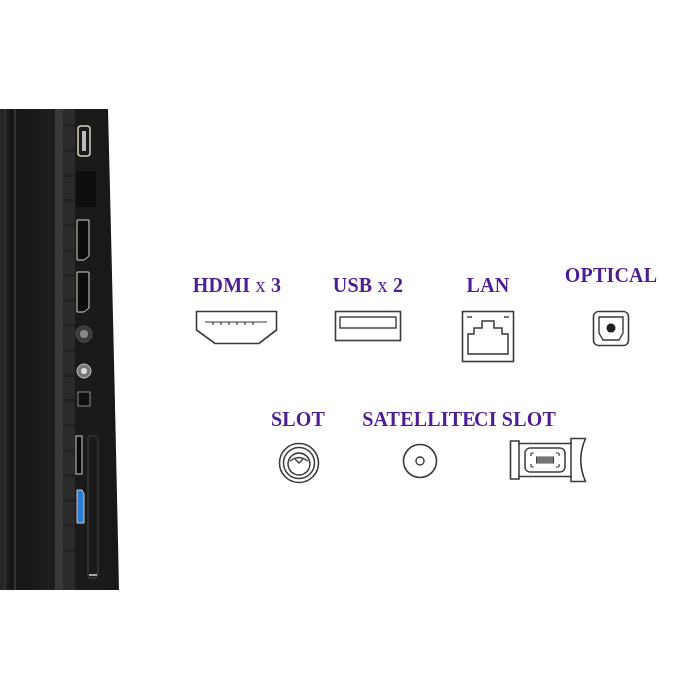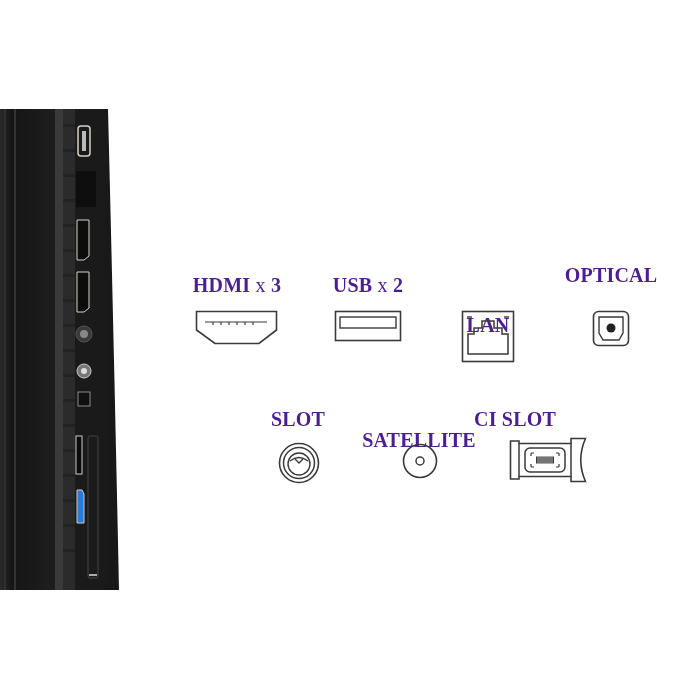--- a/index.html
+++ b/index.html
@@ -68,21 +68,21 @@
   <rect x="76" y="327" width="6" height="38" fill="#0a0a0a" stroke="#ccc" stroke-width="1"></rect>
 
   <path d="M77,381 L82,381 L84,385 L84,414 L77,414 Z" fill="#2a7bd4" stroke="#ccc" stroke-width="1"></path>
 
   <rect x="88" y="327" width="10" height="142" rx="2" fill="#1b1b1b" stroke="#444" stroke-width="1"></rect>
   <rect x="89" y="465" width="8" height="2" fill="#aaa"></rect>
 </svg>
 
 <div class="port-label" style="left:237px; top:274px;"><span>HDMI</span> <span class="mult">x</span> <span>3</span></div>
 <div class="port-label" style="left:368px; top:274px;"><span>USB</span> <span class="mult">x</span> <span>2</span></div>
-<div class="port-label" style="left:488px; top:274px;margin-top:40px;">LAN</div>
+<div class="port-label" style="left:488px; top:274px;">LAN</div>
 <div class="port-label" style="left:611px; top:264px;">OPTICAL</div>
 
 <svg class="port-icon" style="left:195px; top:310px;" width="84" height="36" viewBox="0 0 84 36">
   <path d="M1.5,1.5 L81.5,1.5 L81.5,20 L64,33.5 L20,33.5 L1.5,20 Z" fill="none" stroke="#3a3a3a" stroke-width="1.6"></path>
   <line x1="10" y1="12" x2="72" y2="12" stroke="#3a3a3a" stroke-width="1.2"></line>
   <g stroke="#3a3a3a" stroke-width="1.2">
     <line x1="18" y1="12" x2="18" y2="15"></line>
       <line x1="26" y1="12" x2="26" y2="15"></line>
       <line x1="34" y1="12" x2="34" y2="15"></line>
     <line x1="42" y1="12" x2="42" y2="15"></line>
@@ -100,21 +100,21 @@
   <line x1="43" y1="7" x2="48" y2="7" stroke="#3a3a3a" stroke-width="1.4"></line>
   <path d="M7,44 L7,24 L13,24 L13,18 L21,18 L21,11 L33,11 L33,18 L41,18 L41,24 L47,24 L47,44 Z" fill="none" stroke="#3a3a3a" stroke-width="1.5"></path>
 </svg>
 <svg class="port-icon" style="left:592px; top:310px;" width="38" height="37" viewBox="0 0 38 37">
   <rect x="1.5" y="1.5" width="35" height="34" rx="5" fill="none" stroke="#3a3a3a" stroke-width="1.6"></rect>
   <path d="M7,7 L31,7 L31,23 L27,30 L11,30 L7,23 Z" fill="none" stroke="#3a3a3a" stroke-width="1.4"></path>
   <circle cx="19" cy="18" r="4.5" fill="#222"></circle>
 </svg>
 
 <div class="port-label" style="left:298px; top:408px;">SLOT</div>
-<div class="port-label" style="left:419px; top:429px;">SATELLITE</div>
+<div class="port-label" style="left:419px; top:408px;">SATELLITE</div>
 <div class="port-label" style="left:515px; top:408px;">CI SLOT</div>
 
 <svg class="port-icon" style="left:278px; top:442px;" width="42" height="42" viewBox="0 0 42 42">
   <circle cx="21" cy="21" r="19.5" fill="none" stroke="#3a3a3a" stroke-width="1.6"></circle>
   <circle cx="21" cy="21" r="15.5" fill="none" stroke="#3a3a3a" stroke-width="1.5"></circle>
   <circle cx="21" cy="22" r="11" fill="none" stroke="#3a3a3a" stroke-width="1.4"></circle>
   <path d="M12,19 Q21,12 30,19" fill="none" stroke="#3a3a3a" stroke-width="1.4"></path>
   <path d="M17,17 L21,21 L25,17" fill="none" stroke="#3a3a3a" stroke-width="1.3"></path>
 </svg>
 <svg class="port-icon" style="left:402px; top:443px;" width="36" height="36" viewBox="0 0 36 36">

